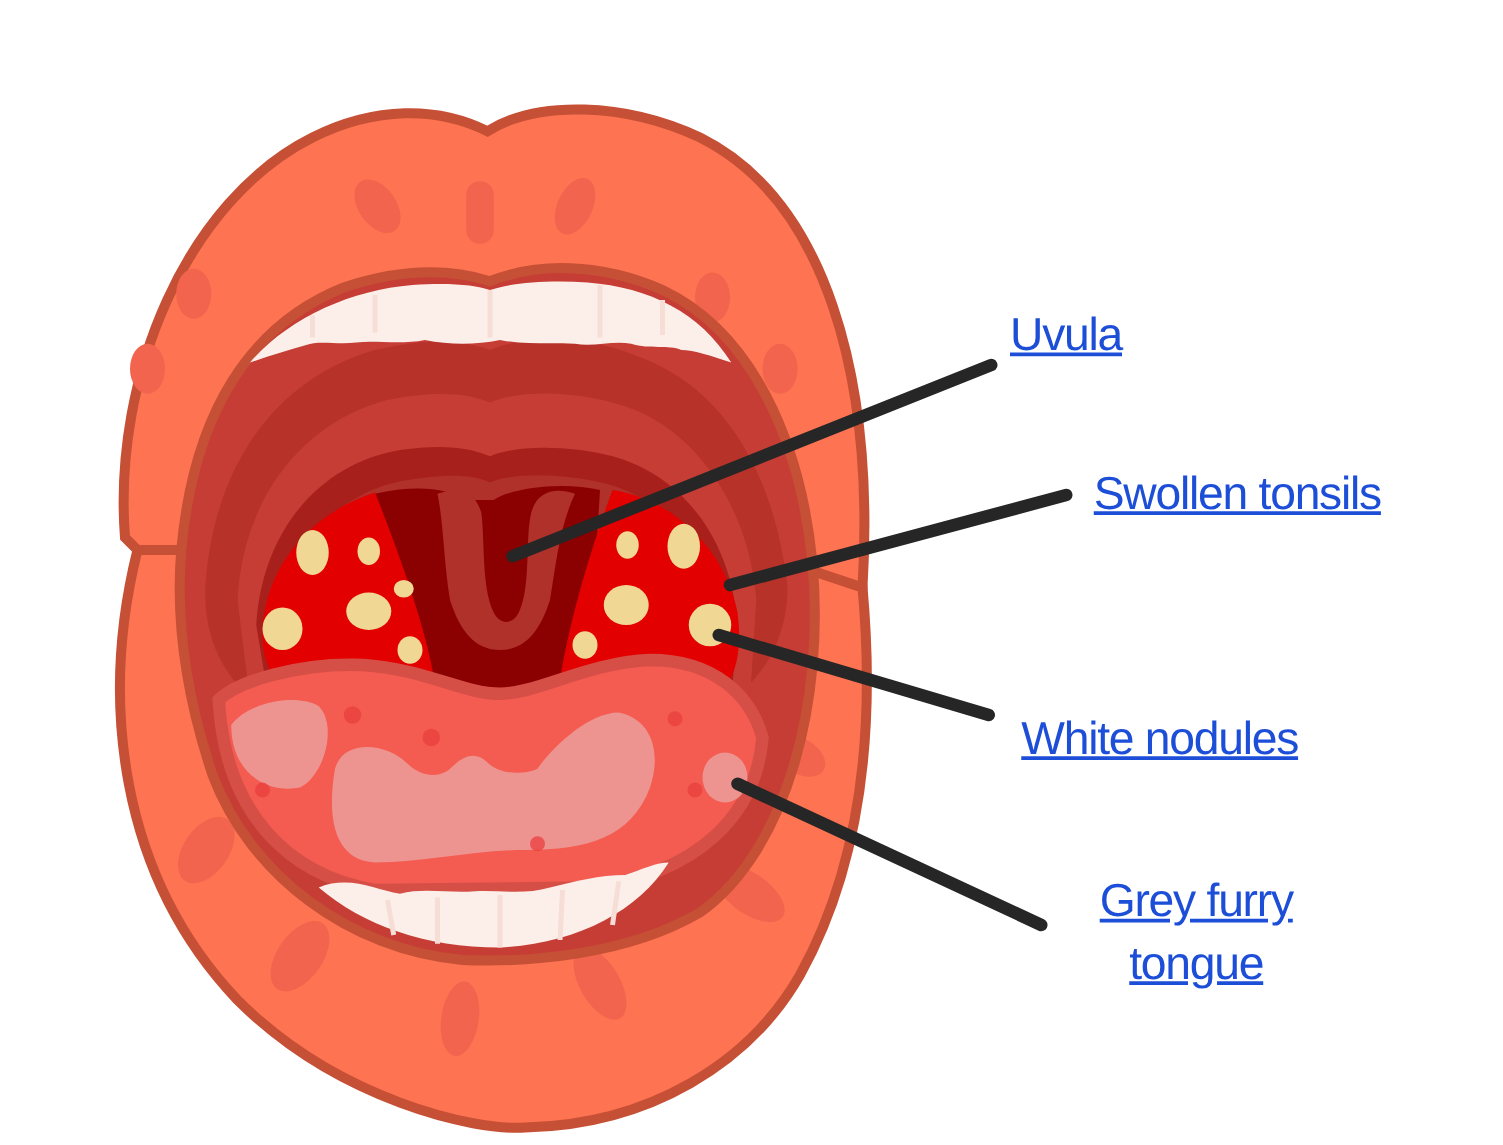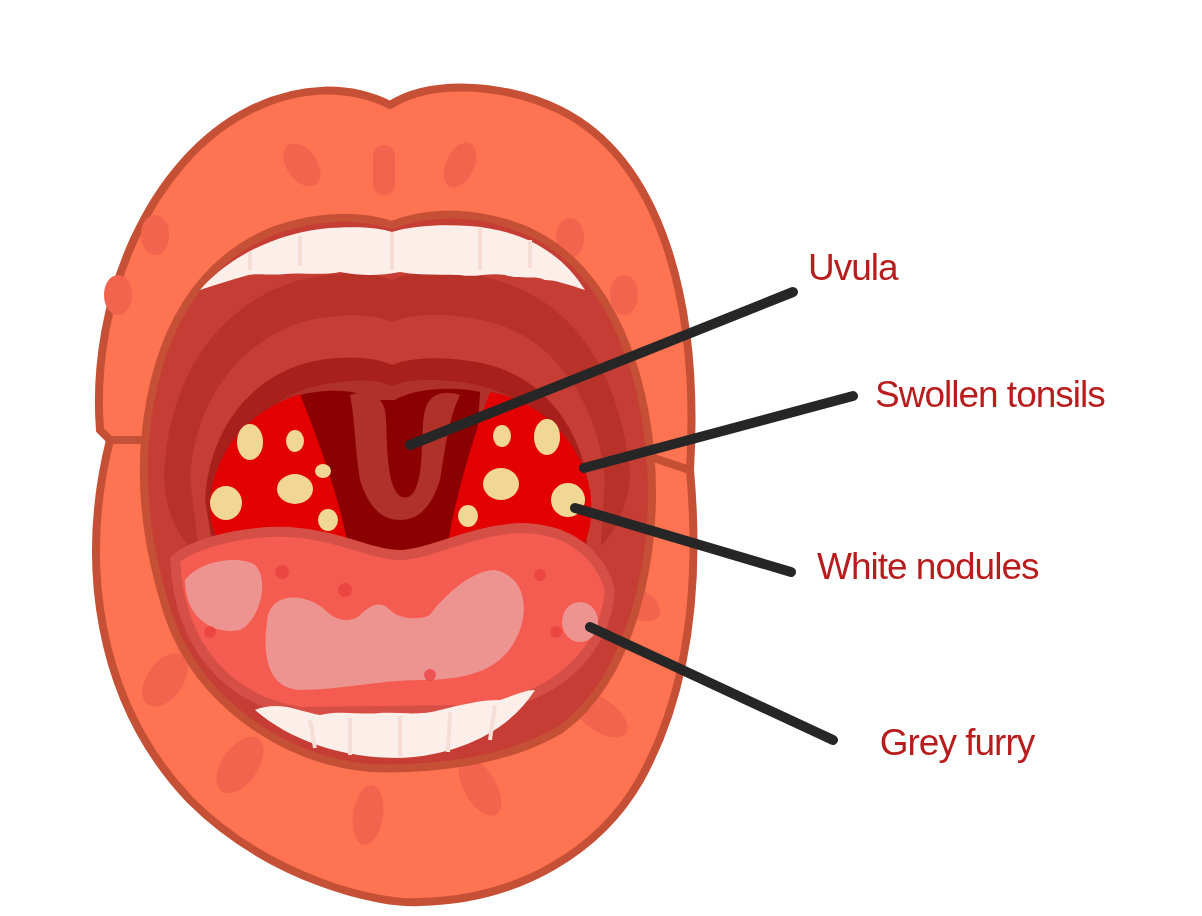--- a/index.html
+++ b/index.html
@@ -1,18 +1,18 @@
 <!DOCTYPE html>
 <html><head>
   <meta charset="utf-8">
   <style>
     html, body { margin: 0; padding: 0; background: #ffffff; }
     body { width: 1202px; height: 916px; position: relative; overflow: hidden; font-family: "Liberation Sans", sans-serif; }
     #diagram { position: absolute; left: 0; top: 0; width: 1202px; height: 916px; }
-    .label { position: absolute; color: #b91c1c; font-family: "Liberation Sans", sans-serif; font-size: 37px; letter-spacing: -1px; line-height: 50px; white-space: nowrap; }
+    .label { position: absolute; color: #1d4ed8; font-family: "Liberation Sans", sans-serif; font-size: 37px; letter-spacing: -1px; line-height: 50px; white-space: nowrap; text-decoration: underline; }
     .label.center { text-align: center; }
   </style>
 </head>
 <body>
 
 <svg id="diagram" viewBox="0 0 1202 916" xmlns="http://www.w3.org/2000/svg">
 
   <g>
     <path d="M110 440 C 80 560, 95 700, 190 800 C 270 880, 380 905, 420 902 C 520 900, 600 850, 640 780 C 690 690, 700 580, 690 470 L 600 440 Z" fill="#fe7352" stroke="#c65035" stroke-width="8"></path>
     <ellipse cx="165" cy="680" rx="18" ry="30" fill="#f2644d" transform="rotate(35 165 680)"></ellipse>
@@ -97,16 +97,17 @@
   <g stroke="#262626" stroke-width="10" stroke-linecap="round">
     <line x1="410" y1="445" x2="793" y2="292"></line>
     <line x1="584" y1="468" x2="853" y2="396"></line>
     <line x1="575" y1="508" x2="791" y2="572"></line>
     <line x1="590" y1="627" x2="833" y2="740"></line>
   </g>
 </svg>
 
 <div class="label" style="left:808px; top:243px;">Uvula</div>
 <div class="label" style="left:875px; top:370px;">Swollen tonsils</div>
-<div class="label" style="left:817px; top:542px;text-align:center;">White nodules</div>
-<div class="label center" style="left:862px; top:718px; width:190px;">
+<div class="label" style="left:817px; top:566px;text-align:center;">White nodules</div>
+<div class="label center" style="left:862px; top:696px; width:190px;">
   <div>Grey furry</div>
+  <div>tongue</div>
 </div>
 
 </body></html>

